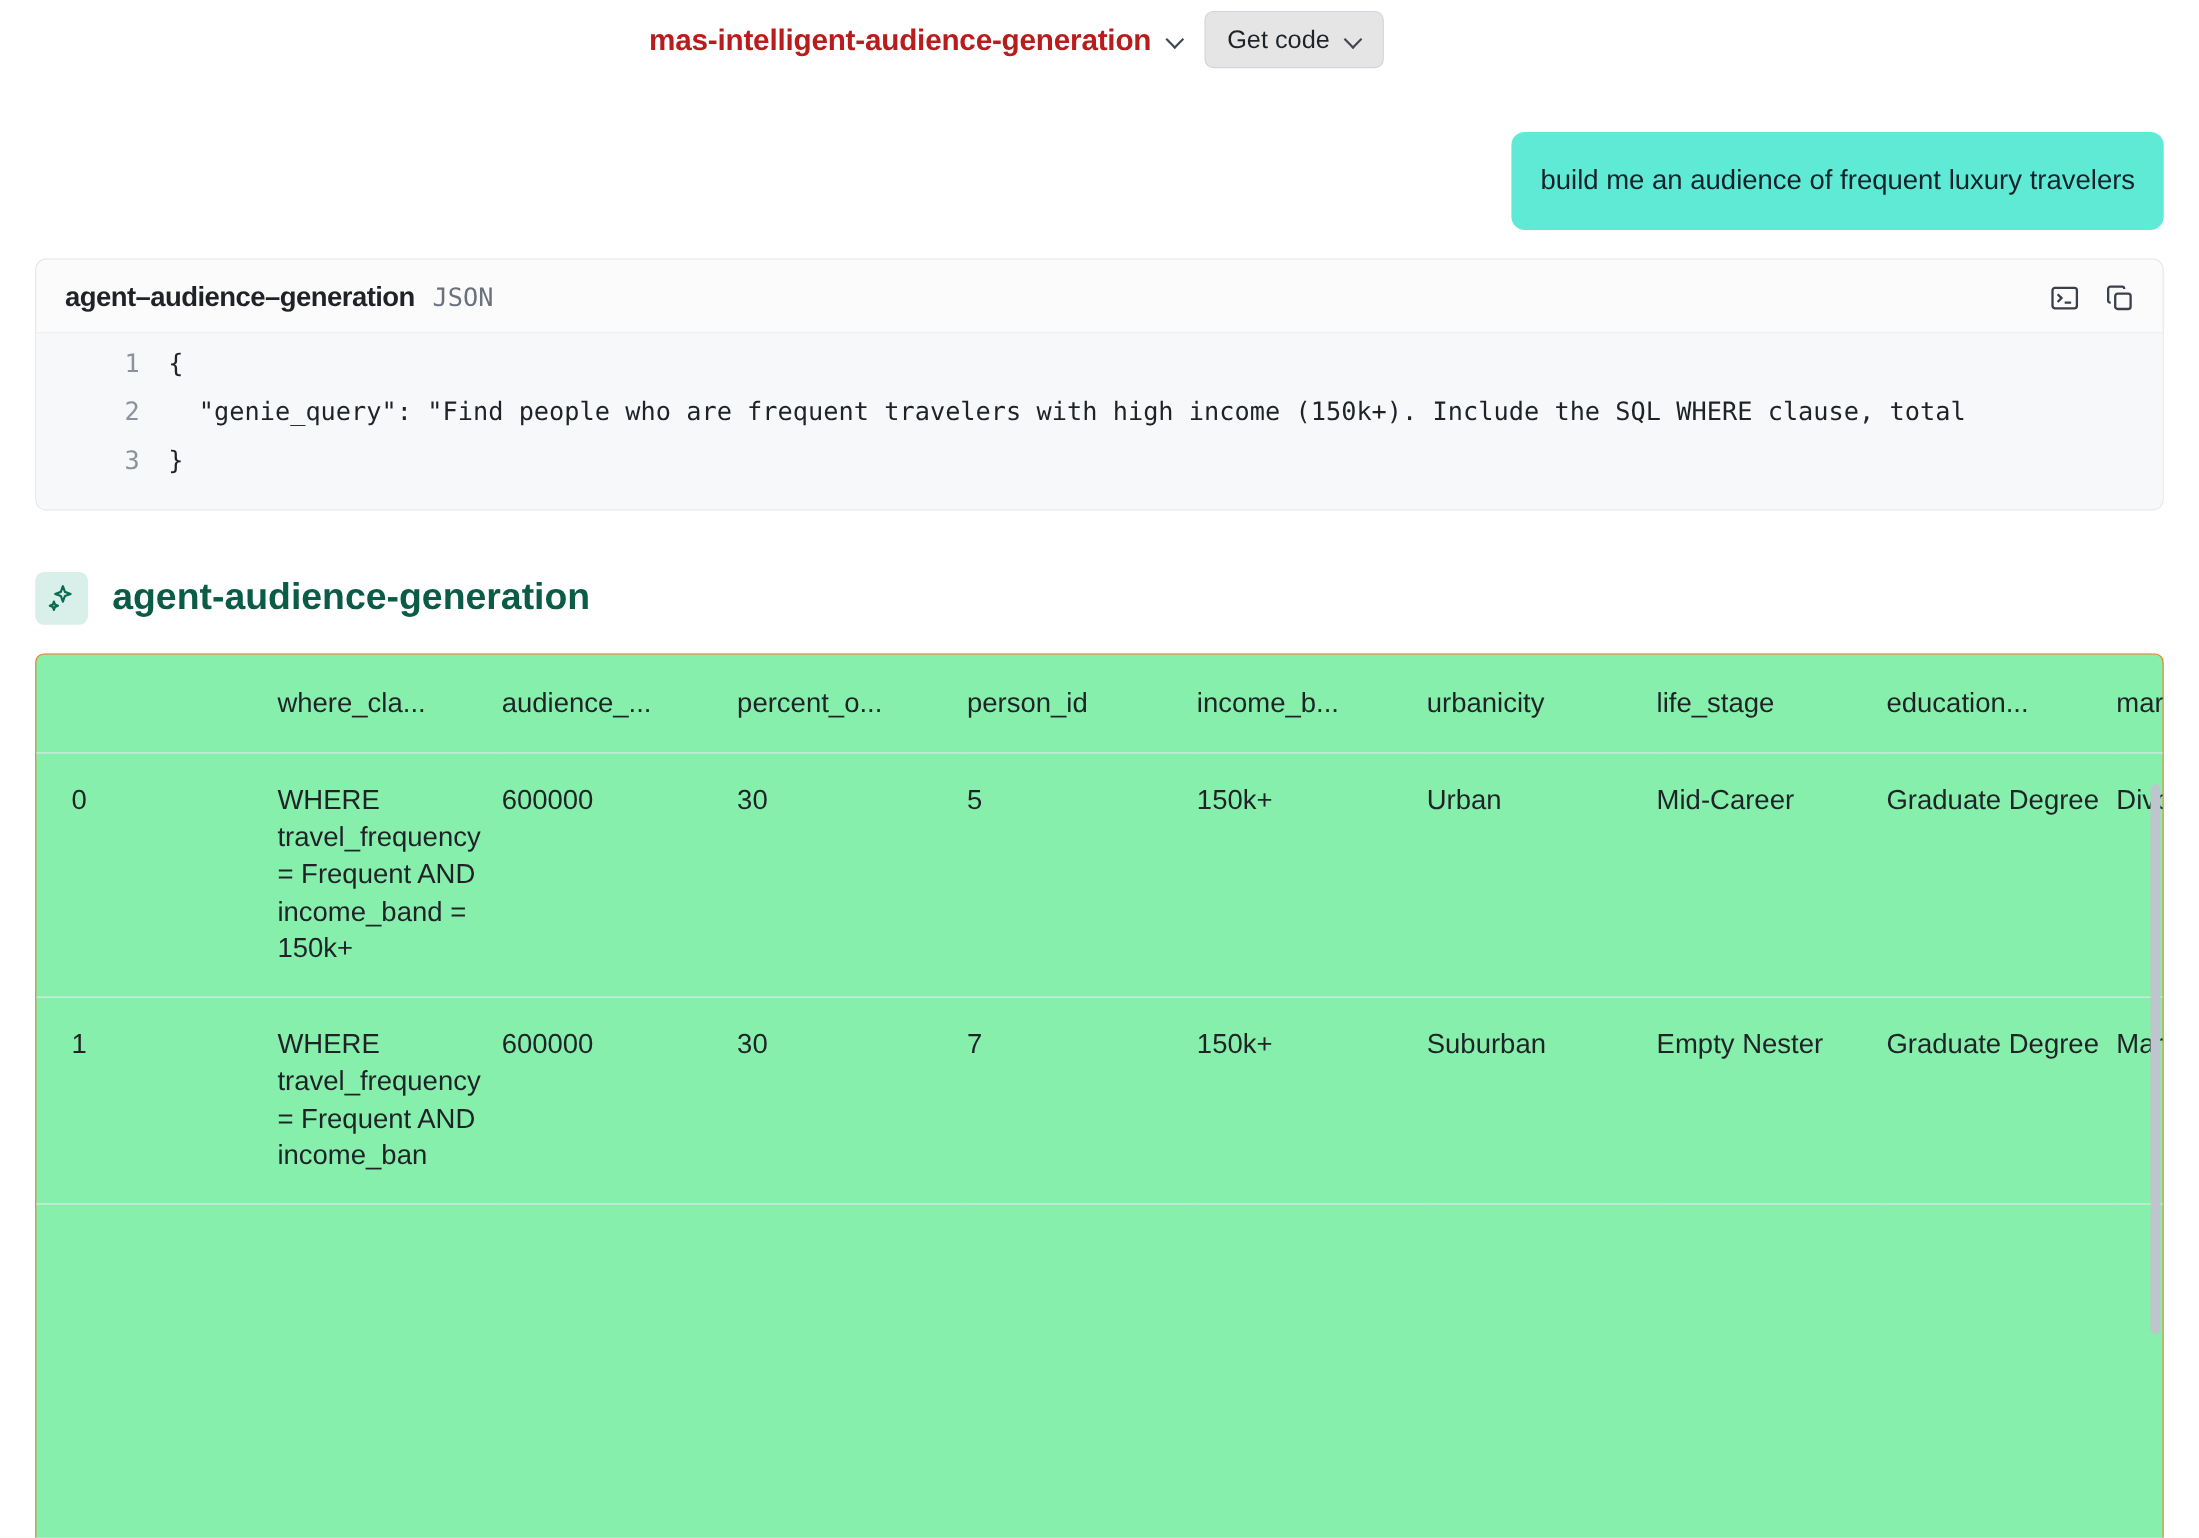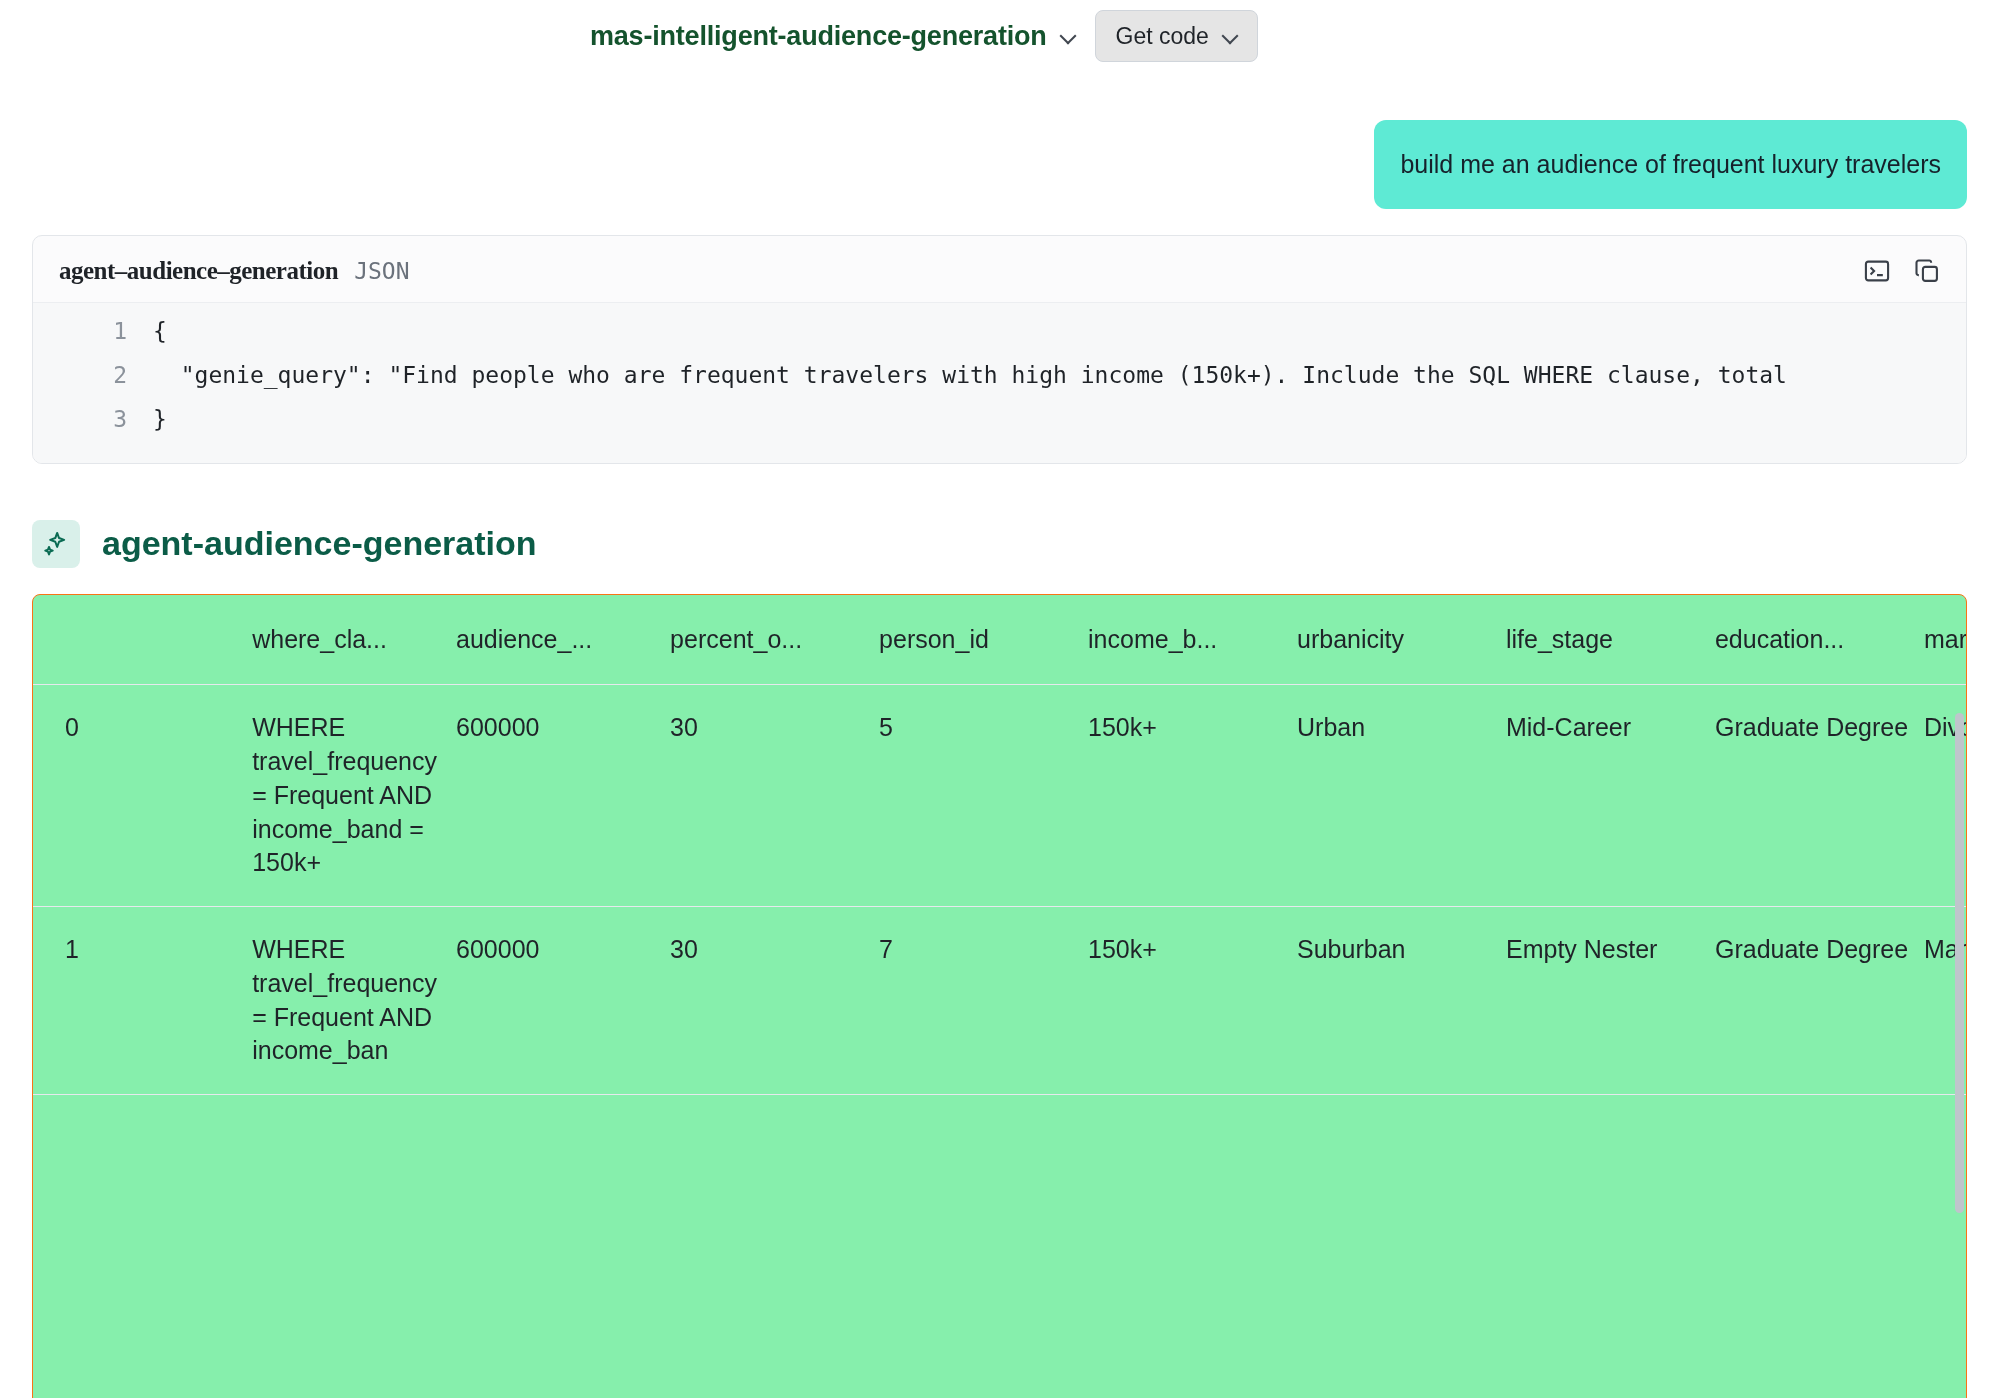--- a/index.html
+++ b/index.html
@@ -21,21 +21,21 @@
   .topbar {
     height: 72px;
     display: flex;
     align-items: center;
     padding-left: 590px;
     gap: 18px;
   }
   .agent-title {
     font-size: 27px;
     font-weight: 700;
-    color: #14532d;
+    color: #b91c1c;
     letter-spacing: -0.2px;
   }
   .chev {
     display: inline-block;
     width: 16px;
     height: 16px;
     position: relative;
   }
   .chev::after {
     content: "";
@@ -99,21 +99,21 @@
     background: #fbfbfc;
     margin-right: 0px;
   }
   .code-head {
     display: flex;
     align-items: center;
     padding: 18px 22px 14px 26px;
     gap: 16px;
   }
   .code-title {
-    font-family: Liberation Serif, serif;
+    font-family: Liberation Sans, sans-serif;
     font-size: 25px;
     font-weight: 700;
     color: #1f2328;
     letter-spacing: -0.5px;
   }
   .code-lang {
     font-family: "DejaVu Sans Mono", monospace;
     font-size: 23px;
     color: #6b727c;
   }

